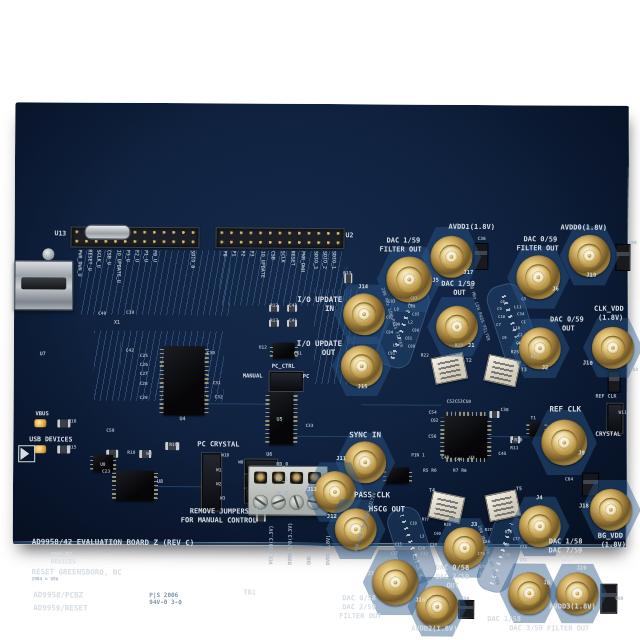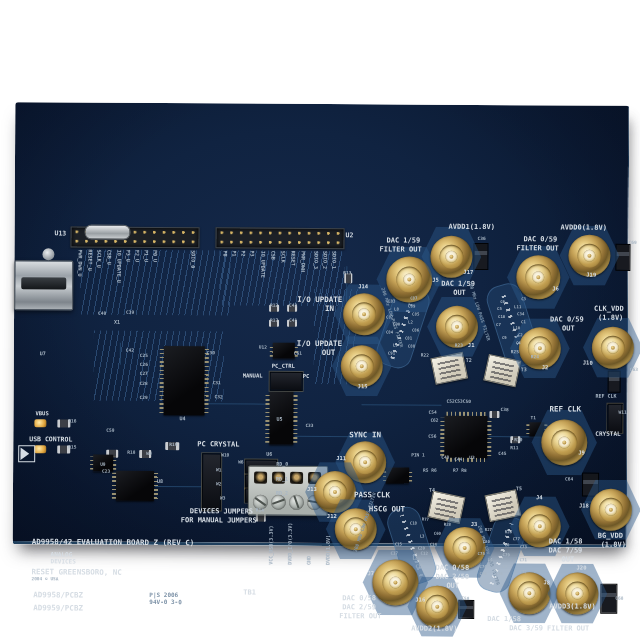--- a/index.html
+++ b/index.html
@@ -324,27 +324,27 @@
       </div>
 
     <div>
 
     <div class="lbl" style="left: 19px; top: 436px; font-size: 7.5px;">AD9958/42 EVALUATION BOARD Z (REV C)</div>
         <div class="lbl" style="left: 38px; top: 449px; font-size: 6px;">ANALOG</div>
         <div class="lbl" style="left: 38px; top: 456px; font-size: 6px;">DEVICES</div>
         <div class="lbl" style="left: 19px; top: 466px; font-size: 7.5px;">RESET GREENSBORO, NC</div>
         <div class="lbl tiny" style="left: 19px; top: 475px; font-size: 4.5px;">2004 © USA</div>
         <div class="lbl" style="left: 21px; top: 489px; font-size: 7.5px;">AD9958/PCBZ</div>
-        <div class="lbl" style="left: 21px; top: 502px; font-size: 7.5px;">AD9959/PCBZ</div>
+        <div class="lbl" style="left: 21px; top: 502px; font-size: 7.5px;">AD9959/RESET</div>
         <div class="lbl dim" style="left: 137px; top: 489px; font-size: 6px;">P|S 2006</div>
         <div class="lbl dim" style="left: 137px; top: 496px; font-size: 6px;">94V-0 3-0</div>
         <div class="lbl" style="left: 231px; top: 486px; font-size: 7px;">TB1</div>
         <div class="lbl tiny" style="left: 26px; top: 249px; font-size: 5px;">U7</div>
         <div class="lbl" style="left: 22px; top: 309px; font-size: 5.5px;">VBUS</div>
-        <div class="lbl" style="left: 16px; top: 334px; font-size: 6.5px;">USB CONTROL</div>
+        <div class="lbl" style="left: 16px; top: 334px; font-size: 6.5px;">USB DEVICES</div>
         <div class="lbl" style="left: 40px; top: 128px; font-size: 6.5px;">U13</div>
         <div class="lbl" style="left: 331px; top: 128px; font-size: 6.5px;">U2</div>
         <div class="lbl tiny" style="left: 68px; top: 147px; font-size: 5px; transform: rotate(90deg); transform-origin: 0px 0px;">PWR_DWN_U</div>
         <div class="lbl tiny" style="left: 78px; top: 147px; font-size: 5px; transform: rotate(90deg); transform-origin: 0px 0px;">RESET_U</div>
         <div class="lbl tiny" style="left: 87px; top: 147px; font-size: 5px; transform: rotate(90deg); transform-origin: 0px 0px;">SCLK_U</div>
         <div class="lbl tiny" style="left: 97px; top: 147px; font-size: 5px; transform: rotate(90deg); transform-origin: 0px 0px;">CSB_U</div>
         <div class="lbl tiny" style="left: 107px; top: 147px; font-size: 5px; transform: rotate(90deg); transform-origin: 0px 0px;">IO_UPDATE_U</div>
         <div class="lbl tiny" style="left: 116px; top: 147px; font-size: 5px; transform: rotate(90deg); transform-origin: 0px 0px;">P3_U</div>
         <div class="lbl tiny" style="left: 125px; top: 147px; font-size: 5px; transform: rotate(90deg); transform-origin: 0px 0px;">P2_U</div>
         <div class="lbl tiny" style="left: 134px; top: 147px; font-size: 5px; transform: rotate(90deg); transform-origin: 0px 0px;">P1_U</div>
@@ -416,22 +416,22 @@
         <div class="lbl" style="left: 523px; top: 390px; font-size: 5.5px;">J4</div>
         <div class="lbl" style="left: 458px; top: 417px; font-size: 5.5px;">J3</div>
         <div class="lbl" style="left: 355px; top: 467px; font-size: 5.5px;">J7</div>
         <div class="lbl" style="left: 403px; top: 493px; font-size: 5.5px;">J16</div>
         <div class="lbl" style="left: 531px; top: 475px; font-size: 5.5px;">J8</div>
         <div class="lbl" style="left: 564px; top: 460px; font-size: 5.5px;">J20</div>
         <div class="lbl" style="left: 258px; top: 260px; font-size: 5.5px;">PC_CTRL</div>
         <div class="lbl" style="left: 229px; top: 270px; font-size: 5.5px;">MANUAL</div>
         <div class="lbl" style="left: 289px; top: 270px; font-size: 5.5px;">PC</div>
         <div class="lbl" style="left: 184px; top: 338px; font-size: 7px;">PC CRYSTAL</div>
-        <div class="lbl" style="left: 177px; top: 405px; font-size: 7px;">DEVICES JUMPERS</div>
-        <div class="lbl" style="left: 168px; top: 414px; font-size: 7px;">FOR MANUAL JUMPERS</div>
+        <div class="lbl" style="left: 177px; top: 405px; font-size: 7px;">REMOVE JUMPERS</div>
+        <div class="lbl" style="left: 168px; top: 414px; font-size: 7px;">FOR MANUAL CONTROL</div>
         <div class="lbl tiny" style="left: 263px; top: 358px; font-size: 5px;">RD_0</div>
         <div class="lbl tiny" style="left: 263px; top: 373px; font-size: 5px;">RD_1</div>
         <div class="lbl tiny" style="left: 263px; top: 387px; font-size: 5px;">RD_2</div>
         <div class="lbl tiny" style="left: 253px; top: 348px; font-size: 5px;">U6</div>
         <div class="lbl tiny" style="left: 256px; top: 461px; font-size: 5px; transform: rotate(-90deg); transform-origin: 0px 0px;">VCC_USB(3.3V)</div>
         <div class="lbl tiny" style="left: 275px; top: 461px; font-size: 5px; transform: rotate(-90deg); transform-origin: 0px 0px;">DVDD_I/O(3.3V)</div>
         <div class="lbl tiny" style="left: 294px; top: 461px; font-size: 5px; transform: rotate(-90deg); transform-origin: 0px 0px;">GND</div>
         <div class="lbl tiny" style="left: 313px; top: 461px; font-size: 5px; transform: rotate(-90deg); transform-origin: 0px 0px;">DVDD(1.8V)</div>
         <div class="lbl dim" style="left: 370px; top: 183px; font-size: 4.5px; transform: rotate(72deg); transform-origin: 0px 0px;">200 MHz LOW PASS FILTER</div>
         <div class="lbl dim" style="left: 457px; top: 176px; font-size: 4.5px; transform: rotate(72deg); transform-origin: 0px 0px;">200 MHz LOW PASS FILTER</div>

